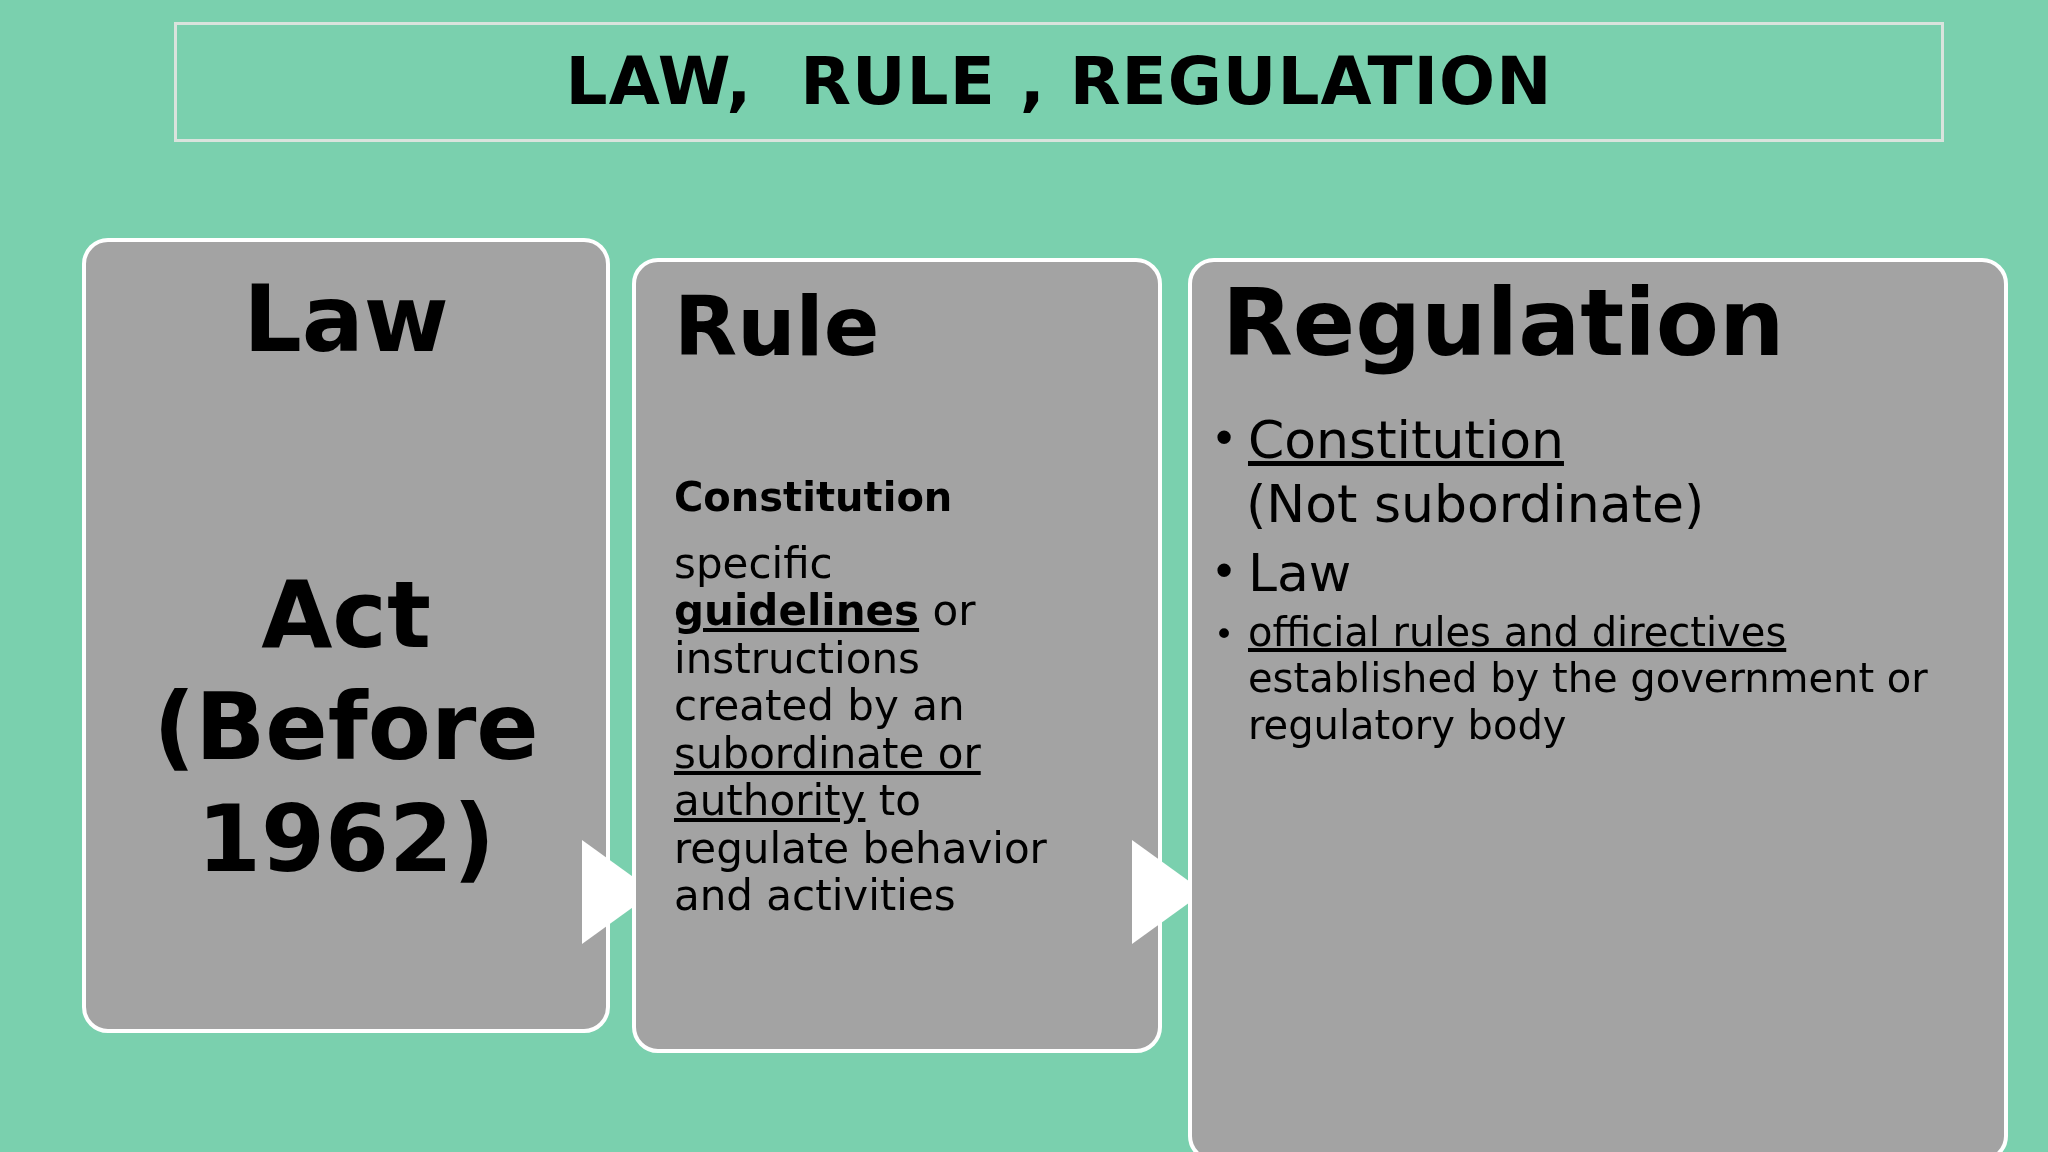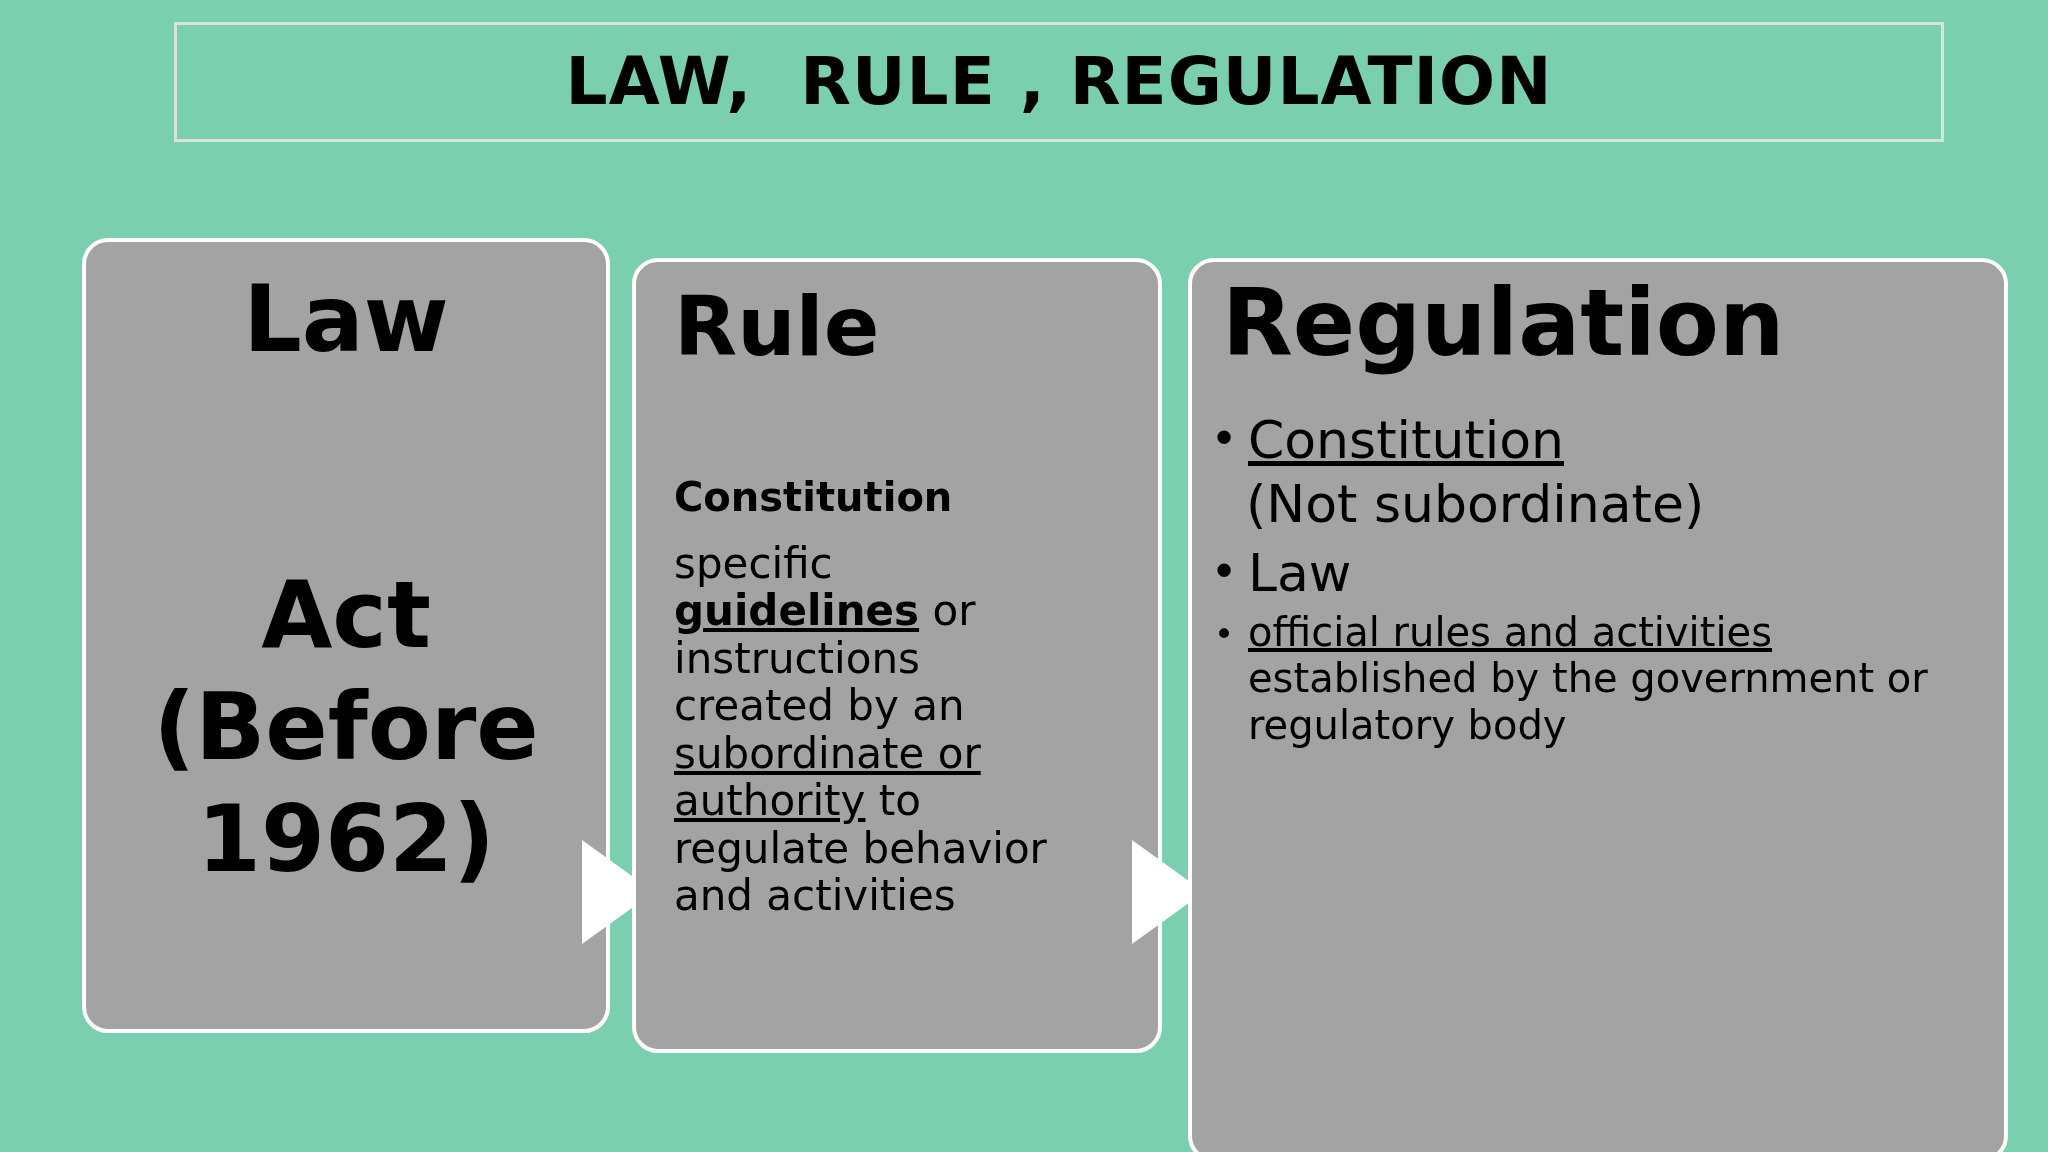--- a/index.html
+++ b/index.html
@@ -215,18 +215,18 @@
     </div>
     <div class="reg-note">(Not subordinate)</div>
 
     <div class="reg-item reg-item-2">
       <span class="reg-bullet">•</span>
       <span class="reg-text">Law</span>
     </div>
 
     <div class="reg-item reg-item-3">
       <span class="reg-bullet">•</span>
-      <span class="reg-text"><span class="u">official rules and activities</span>
+      <span class="reg-text"><span class="u">official rules and directives</span>
         <span>established by the government or regulatory body</span></span>
     </div>
 
   </div>
 </div>
 
 </body></html>

